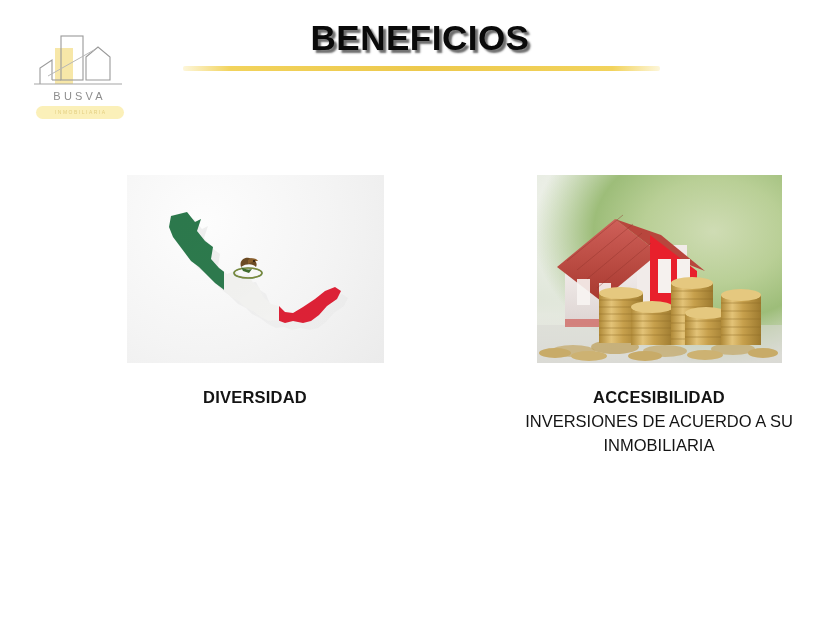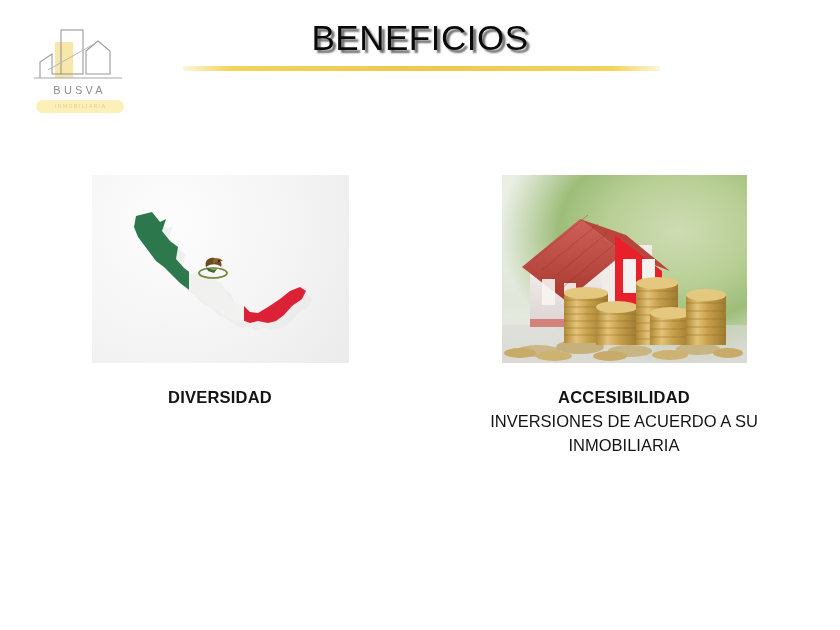--- a/index.html
+++ b/index.html
@@ -14,21 +14,21 @@
     position: relative;
     overflow: hidden;
     font-family: "Liberation Sans", sans-serif;
     color: #1a1a1a;
   }
 
   
   #logo {
     position: absolute;
     left: 28px;
-    top: 22px;
+    top: 28px;
     width: 100px;
     height: 100px;
   }
   #logo-mark {
     position: absolute;
     left: 0;
     top: 0;
     width: 100px;
     height: 68px;
   }
@@ -65,40 +65,41 @@
   }
 
   
   #title {
     position: absolute;
     left: 0;
     top: 18px;
     width: 840px;
     text-align: center;
     font-size: 35px;
-    font-weight: normal;
+    font-weight: bold;
     letter-spacing: 0.5px;
     color: #0a0a0a;
     text-shadow: 3px 3px 2px rgba(60,60,60,0.75);
   }
   #title-rule {
     position: absolute;
     left: 183px;
     top: 66px;
     width: 477px;
     height: 5px;
     background: linear-gradient(90deg,
         #fdf6da 0%, #f2d35c 10%, #edc94d 50%, #f2d35c 90%, #fdf6da 100%);
     border-radius: 2px;
   }
 
   
   .column {
     position: absolute;
     top: 175px;
+    margin-left: 35px;
   }
   #column-left  { left: 18px;  width: 404px; }
   #column-right { left: 440px; width: 368px; }
 
   .figure {
     position: relative;
     margin: 0 auto;
     overflow: hidden;
     background: #f2f2f2;
   }

